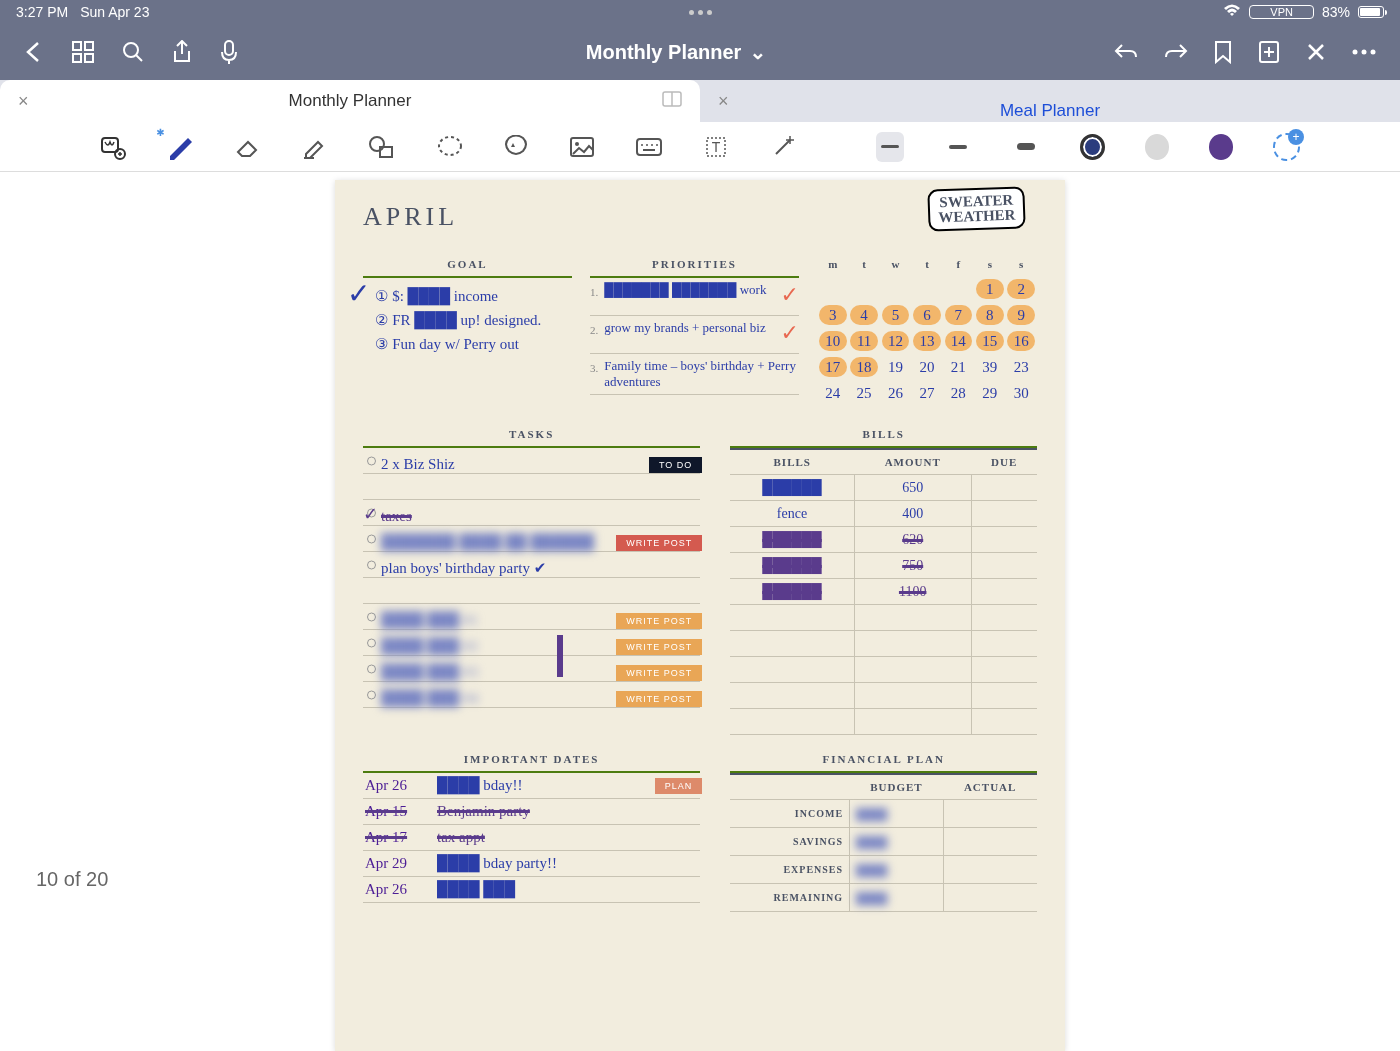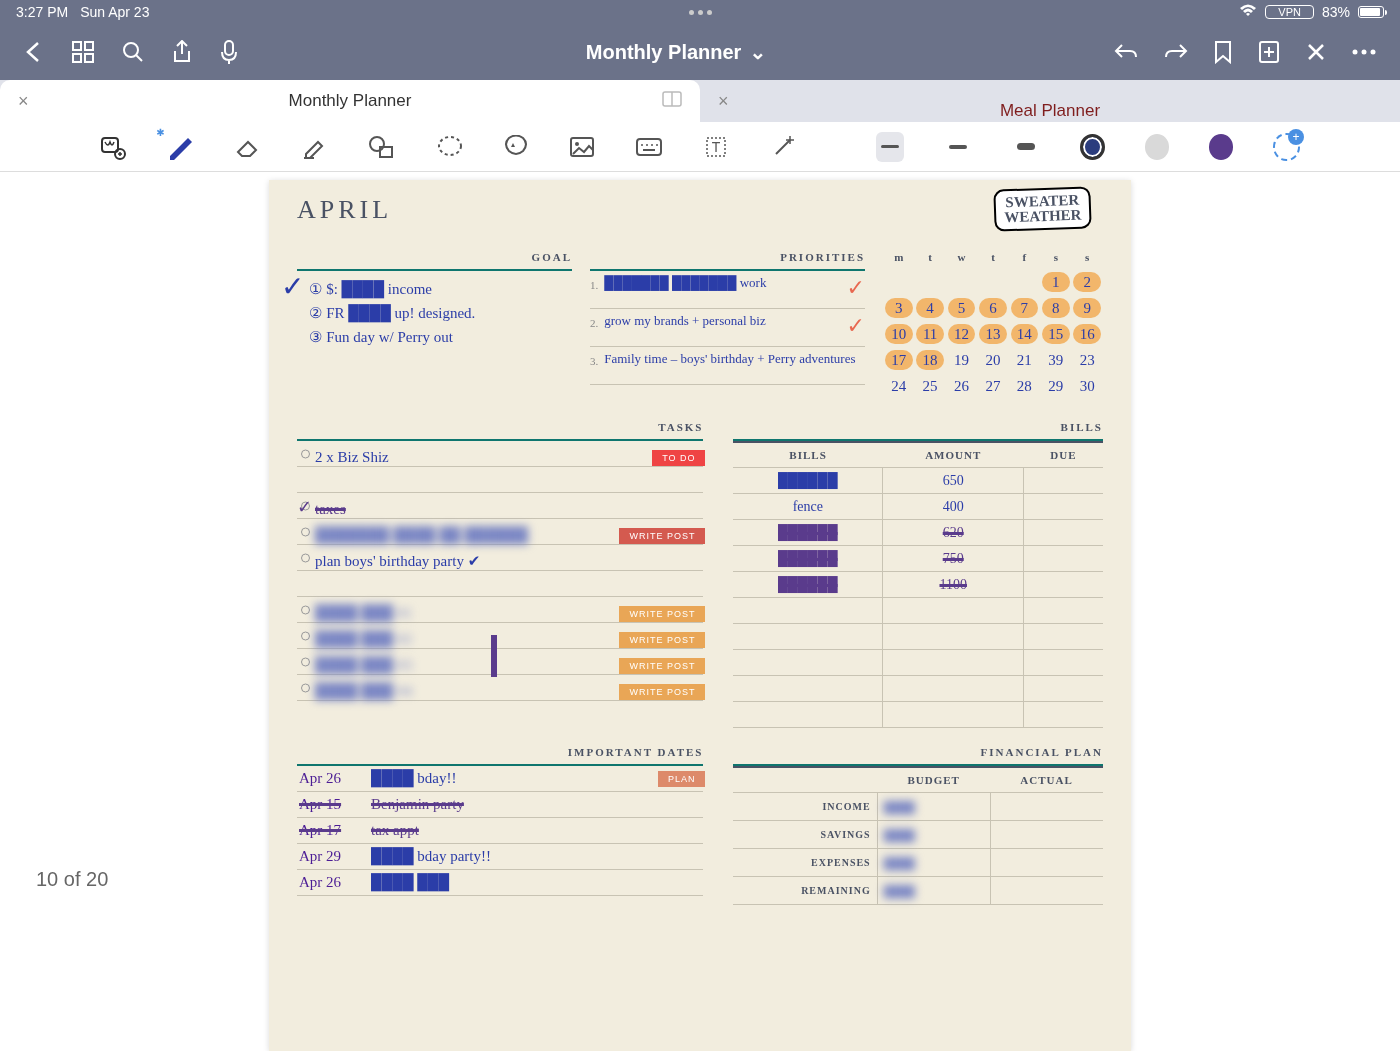--- a/index.html
+++ b/index.html
@@ -2,59 +2,59 @@
 <html><head>
 <meta charset="utf-8">
 <style>
 * { margin:0; padding:0; box-sizing:border-box; }
 body { width:1400px; height:1051px; background:#f5f5f5; font-family:-apple-system, sans-serif; overflow:hidden; }
 .status-bar { height:24px; background:#6b7289; color:#fff; display:flex; align-items:center; padding:0 16px; font-size:14px; font-weight:500; }
 .status-left { flex:1; display:flex; gap:12px; }
 .status-center { display:flex; gap:4px; }
 .status-center span { width:5px; height:5px; background:#ccc; border-radius:50%; }
 .status-right { flex:1; display:flex; justify-content:flex-end; gap:8px; align-items:center; }
-.vpn-badge { border:1px solid #fff; border-radius:4px; padding:0 12px; font-size:11px; }
+.vpn-badge { border:1px solid #fff; border-radius:4px; padding:0 20px; font-size:11px; }
 .battery-icon { width:26px; height:12px; border:1px solid #fff; border-radius:3px; position:relative; }
 .battery-icon::after { content:""; position:absolute; right:-4px; top:3px; width:2px; height:5px; background:#fff; border-radius:0 2px 2px 0; }
 .battery-fill { position:absolute; left:1px; top:1px; bottom:1px; width:82%; background:#fff; border-radius:1px; }
 
 .top-nav { height:56px; background:#6b7289; display:flex; align-items:center; padding:0 24px; gap:28px; }
 .top-nav .icon { color:#fff; cursor:pointer; display:flex; align-items:center; justify-content:center; }
 .top-nav .title-area { flex:1; display:flex; justify-content:center; align-items:center; gap:8px; color:#fff; font-size:20px; font-weight:600; cursor:pointer; }
 .top-nav .right-icons { display:flex; gap:26px; }
 
 .tabs { height:42px; background:#e0e2ea; display:flex; }
 .tab { flex:1; display:flex; align-items:center; position:relative; padding:0 18px; cursor:pointer; }
 .tab.active { background:#fff; border-top-left-radius:10px; border-top-right-radius:10px; }
 .tab-close { color:#888; font-size:18px; margin-right:auto; }
 .tab-label { position:absolute; left:50%; transform:translateX(-50%); font-size:17px; color:#333; }
-.tab:not(.active) .tab-label { color:#7f1d1d;margin-top:20px; }
+.tab:not(.active) .tab-label { color:#1d4ed8;margin-top:20px; }
 .tab-grid { position:absolute; right:18px; color:#aaa; }
 
 .toolbar { height:50px; background:#fff; border-bottom:1px solid #ddd; display:flex; align-items:center; padding:0 100px 0 100px; gap:40px; }
 .tool-icon { width:28px; height:28px; display:flex; align-items:center; justify-content:center; cursor:pointer; color:#555; }
 .tool-pen { color:#2b3da8; position:relative; }
 .bt-badge { position:absolute; top:-6px; left:-10px; color:#4a90e2; font-size:10px; }
 .tool-sep { flex:1; }
 .stroke-btn { width:30px; height:30px; border-radius:6px; display:flex; align-items:center; justify-content:center; cursor:pointer; }
 .stroke-btn.selected { background:#e5e6eb; }
 .stroke-line { background:#555; border-radius:4px; }
 .color-swatch { width:26px; height:26px; border-radius:50%; cursor:pointer; }
 .color-swatch.active { border:3px solid #333; box-shadow:0 0 0 2px #fff inset; }
 .add-color { width:28px; height:28px; border:2px dashed #4a90e2; border-radius:50%; position:relative; cursor:pointer; }
 .add-color::after { content:"+"; position:absolute; top:-6px; right:-6px; width:16px; height:16px; background:#4a90e2; color:#fff; border-radius:50%; font-size:12px; display:flex; align-items:center; justify-content:center; }
 
 .canvas-area { position:relative; height:879px; background:#fff; display:flex; justify-content:center; overflow:hidden; }
 .page-counter { position:absolute; left:36px; bottom:160px; font-size:20px; color:#666; }
-.planner-page { width:862px; background:#f2edde; margin-top:8px; padding:15px 28px 0 28px; box-shadow:0 1px 6px rgba(0,0,0,.15); position:relative; font-family:Georgia, serif; color:#4a5264; }
+.planner-page { width:730px; background:#f2edde; margin-top:8px; padding:22px 28px 0 28px; box-shadow:0 1px 6px rgba(0,0,0,.15); position:relative; font-family:Georgia, serif; color:#4a5264; }
 .month-title { font-size:26px; letter-spacing:4px; font-weight:500; }
 .sticker { position:absolute; top:8px; right:40px; background:#fff; border:2px solid #000; border-radius:10px; padding:4px 8px; font-family:"Comic Sans MS", cursive; font-weight:700; font-size:15px; text-align:center; line-height:1; transform:rotate(-2deg); }
 .row-3 { display:flex; gap:18px; margin-top:26px; }
 .col { flex:1; }
-.section-head { text-align:right; font-size:11px; letter-spacing:2px; padding-bottom:6px; border-bottom:2px solid #0f766e; font-weight:600; }
+.section-head { text-align:center; font-size:11px; letter-spacing:2px; padding-bottom:6px; border-bottom:2px solid #4d7c0f; font-weight:600; }
 .handwriting { font-family:"Comic Sans MS", cursive; color:#2b3da8; }
 .goal-lines { font-size:15px; line-height:1.6; padding:6px 0; padding-left:12px; position:relative; }
 .big-check { position:absolute; left:-16px; top:-6px; font-size:28px; color:#2b3da8; }
 .prio-item { display:flex; align-items:flex-start; border-bottom:1px solid #c8c3b3; padding:4px 0; font-size:13px; min-height:38px; }
 .prio-num { font-family:Georgia; font-size:11px; color:#888; margin-right:6px; padding-top:4px; }
 .prio-text { flex:1; }
 .red-check { color:#e86850; font-size:22px; margin-left:4px; }
 .mini-cal { flex:0 0 220px; }
 .cal-head { display:flex; }
 .cal-head span { flex:1; text-align:center; font-size:11px; font-weight:600; }
@@ -62,21 +62,21 @@
 .cal-cell { width:14.28%; height:26px; display:flex; align-items:center; justify-content:center; font-size:15px; position:relative; }
 .cal-cell.hl::before { content:""; position:absolute; width:88%; height:80%; background:#f2b66b; border-radius:10px; z-index:0; }
 .cal-cell span { z-index:1; }
 .row-2 { display:flex; gap:30px; margin-top:22px; }
 .tasks-col { flex:1.1; }
 .bills-col { flex:1; }
 .task-line { border-bottom:1px solid #c8c3b3; min-height:26px; display:flex; align-items:flex-end; font-size:15px; padding-left:18px; position:relative; }
 .task-line::before { content:""; position:absolute; left:4px; top:50%; width:7px; height:7px; border:1px solid #999; border-radius:50%; transform:translateY(-50%); }
 .task-line.nb::before { display:none; }
 .tag { position:absolute; right:-2px; font-size:9px; padding:3px 10px; color:#fff; letter-spacing:1px; text-transform:uppercase; font-family:sans-serif; }
-.tag-teal { background:#ef4444;margin-top:16px; }
+.tag-teal { background:#0f172a;margin-top:16px; }
 .tag-red { background:#d45a4f; }
 .tag-orange { background:#e9a656; }
 .tag-coral { background:#dd8a6a; }
 .strike { text-decoration:line-through; text-decoration-color:#5a3b8c; text-decoration-thickness:3px; }
 .hpurple { color:#5a3b8c; }
 .bills-table { width:100%; border-collapse:collapse; font-size:11px; }
 .bills-table th { padding:6px; font-weight:600; letter-spacing:1px; border-top:2px solid #4a5264; border-bottom:1px solid #c8c3b3; font-family:Georgia; }
 .bills-table td { height:26px; border-bottom:1px solid #c8c3b3; font-size:14px; padding:0 6px; text-align:center; }
 .bills-table td:first-child { border-right:1px solid #c8c3b3; }
 .bills-table td:last-child { border-left:1px solid #c8c3b3; }

